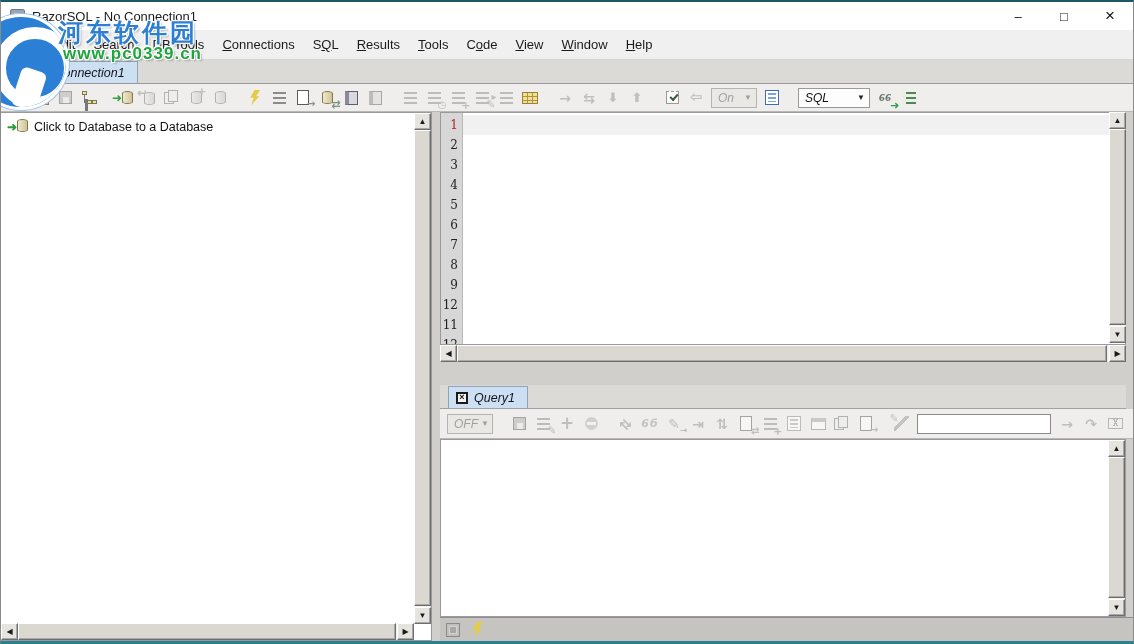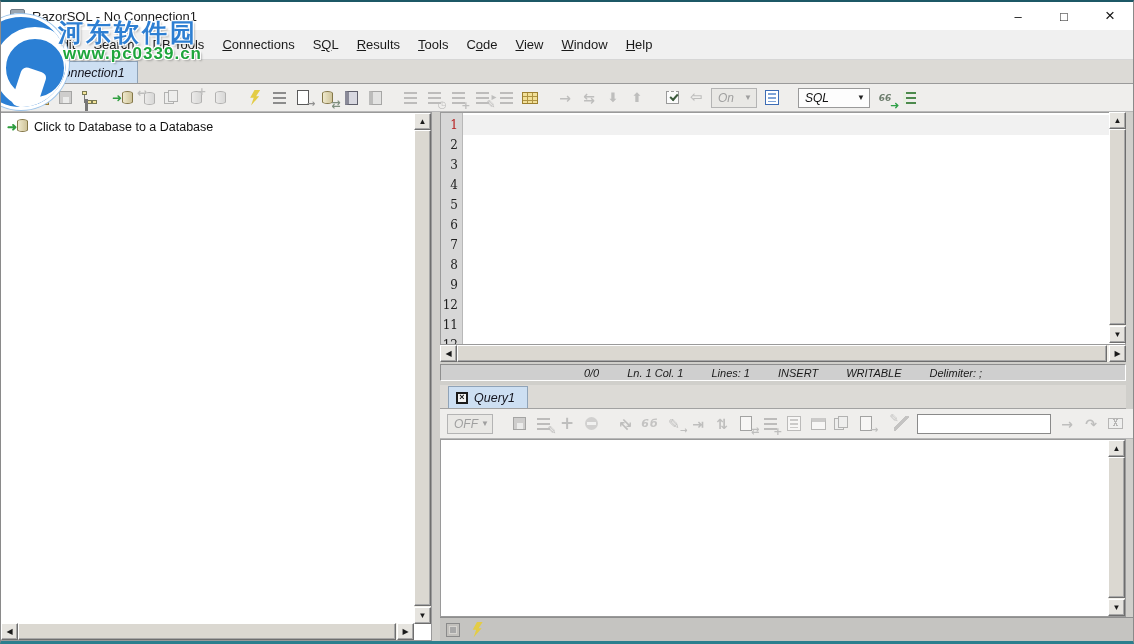--- a/index.html
+++ b/index.html
@@ -394,28 +394,20 @@
         <div class="sb-btn" style="top:0;">▲</div>
         <div class="thumb" style="left:0;top:17px;width:17px;height:196px;"></div>
         <div class="sb-btn" style="bottom:0;">▼</div>
       </div>
       <div class="sb-h" id="editor-hscroll">
         <div class="sb-btn" style="left:0;">◀</div>
         <div class="thumb" style="top:0;left:17px;height:17px;width:650px;"></div>
         <div class="sb-btn" style="right:0;">▶</div>
       </div>
 
-      <div id="status-bar">
-        <span>0/0</span>
-        <span>Ln. 1 Col. 1</span>
-        <span>Lines: 1</span>
-        <span>INSERT</span>
-        <span>WRITABLE</span>
-        <span>Delimiter: ;</span>
-      </div>
 
       <div id="query-tabstrip" class="tabstrip" style="top:273px;left:0;width:686px;">
             <div class="tab">
               <span class="tab-close">×</span>
               <span>Query1</span>
             </div>
           </div>
 
       <div id="query-toolbar">
             <div class="select-box dis" style="width: 46px;">

